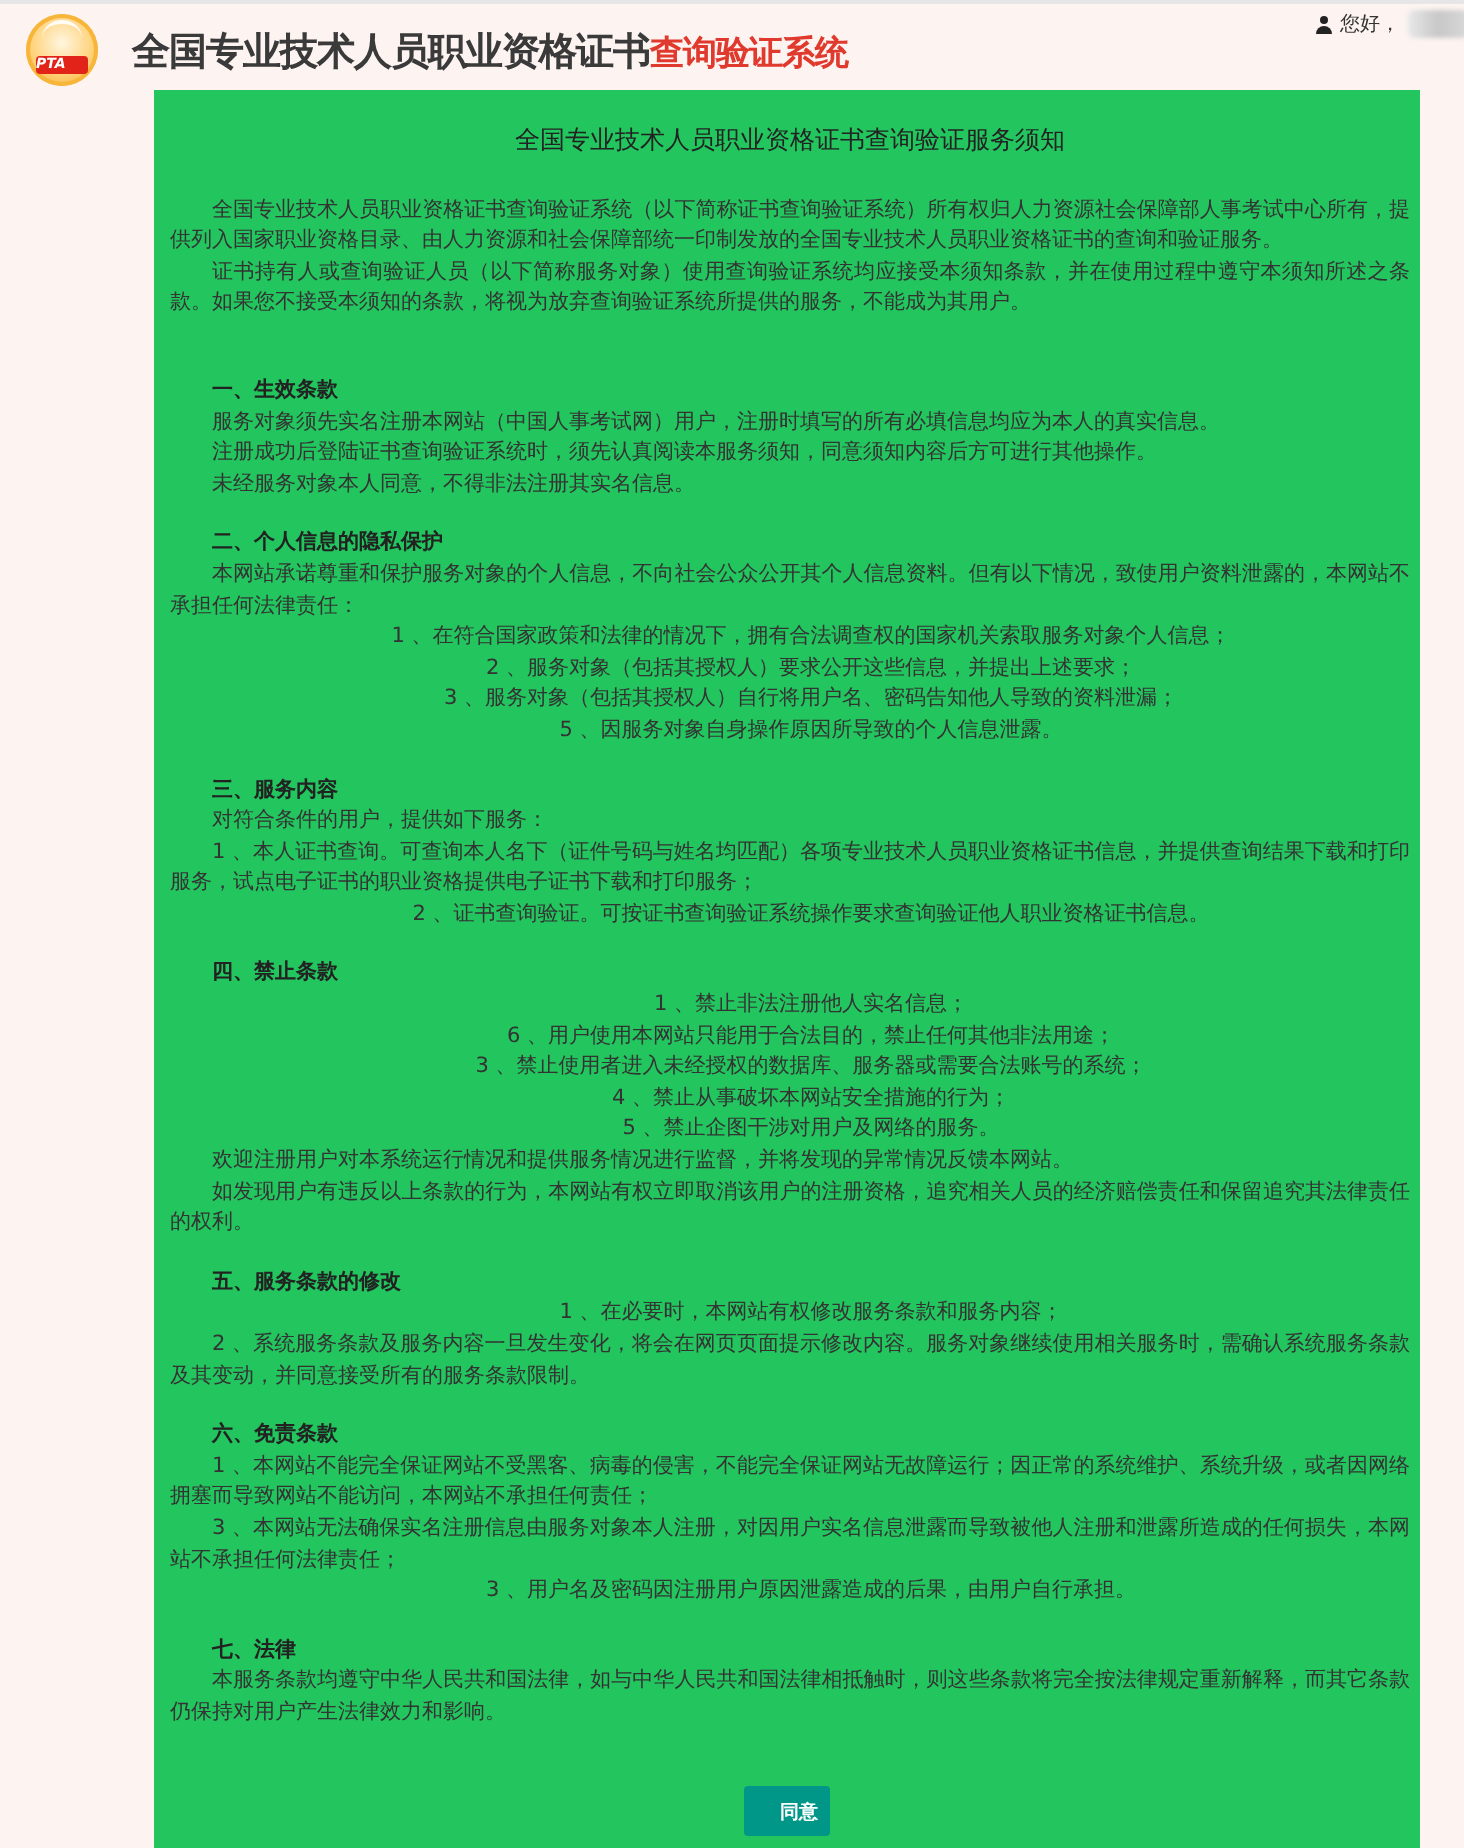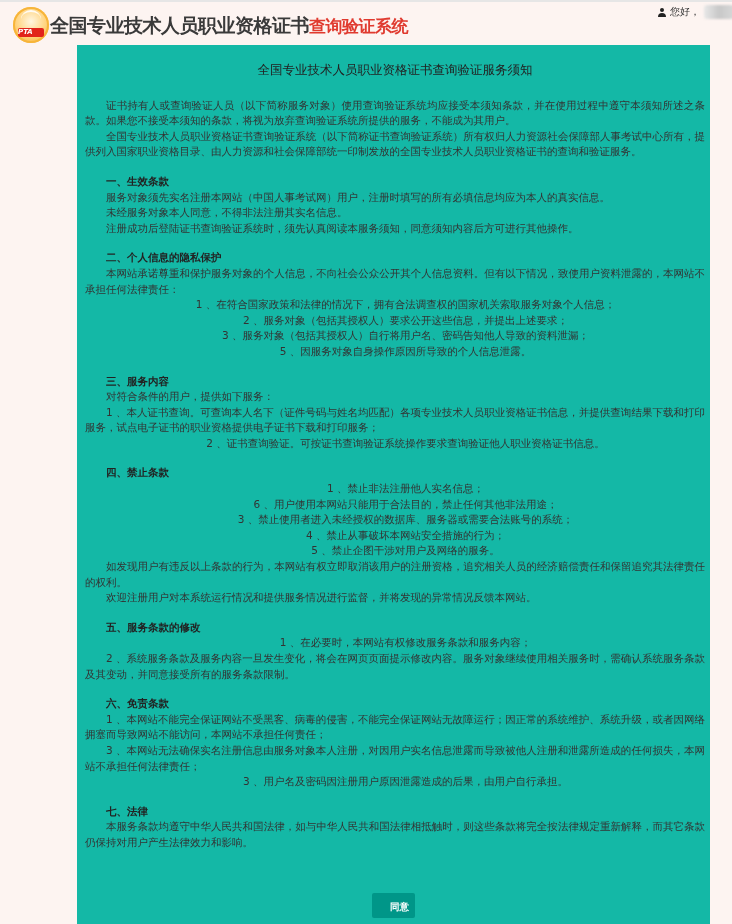--- a/index.html
+++ b/index.html
@@ -28,39 +28,39 @@
     border-radius: 50% 50% 0 0;
     opacity: .9;
   }
   .logo .pta {
     position: absolute; left: 5px; top: 21px; width: 26px; height: 9px;
     background: #e2231a; color: #fff; font-size: 7px; font-weight: bold;
     font-style: italic; line-height: 9px; border-radius: 2px;
   }
   .site-title {
     position: absolute; left: 50px; top: 11px;
-    font-size: 19px; font-weight: bold; letter-spacing: -0.5px; white-space: nowrap;
+    font-size: 19px; font-weight: bold; letter-spacing: -0.5px; white-space: nowrap; padding-left: 16px;
   }
   .site-title .t1 { color: #3a3a3a; }
   .site-title .t2 { color: #e03a2f; font-size: 17px; }
   .user-area {
     position: absolute; left: 658px; top: 3px; font-size: 10px; color: #333; white-space: nowrap;
     display: flex; align-items: center;
   }
   .user-icon { width: 9px; height: 9px; margin-right: 3px; position: relative; }
   .user-icon:before { content: ""; position: absolute; left: 2px; top: 0; width: 4px; height: 4px; background: #222; border-radius: 50%; }
   .user-icon:after { content: ""; position: absolute; left: 0; top: 5px; width: 8px; height: 4px; background: #222; border-radius: 4px 4px 0 0; }
   .user-blur {
     display: inline-block; width: 30px; height: 14px; margin-left: 4px;
     background: linear-gradient(90deg, #e8e8e8, #c8c8c8, #d8d8d8); border-radius: 3px; filter: blur(1px);
   }
 
   .panel {
     position: absolute; left: 77px; top: 45px; width: 633px; height: 879px;
-    background: #14b8a6;
+    background: #22c55e;
   }
   .doc {
     position: absolute; left: 8px; top: 0; width: 620px;
     font-size: 10.5px; line-height: 15.6px; color: #333;
   }
   .doc-title {
     text-align: center; font-size: 12.5px; margin-top: 17px; margin-bottom: 20px; color: #222;
   }
   .p { text-indent: 21px; margin: 0; text-align: justify; }
   .li { padding-left: 21px; margin: 0; text-align: center; }
@@ -87,48 +87,48 @@
     <span class="user-icon"></span>
     <span>您好，</span>
     <span class="user-blur"></span>
   </div>
 </div>
 
 <div class="panel">
   <div class="doc">
     <div class="doc-title">全国专业技术人员职业资格证书查询验证服务须知</div>
 
+    <p class="p">全国专业技术人员职业资格证书查询验证系统（以下简称证书查询验证系统）所有权归人力资源社会保障部人事考试中心所有，提供列入国家职业资格目录、由人力资源和社会保障部统一印制发放的全国专业技术人员职业资格证书的查询和验证服务。</p>
     <p class="p">证书持有人或查询验证人员（以下简称服务对象）使用查询验证系统均应接受本须知条款，并在使用过程中遵守本须知所述之条款。如果您不接受本须知的条款，将视为放弃查询验证系统所提供的服务，不能成为其用户。</p>
-    <p class="p">全国专业技术人员职业资格证书查询验证系统（以下简称证书查询验证系统）所有权归人力资源社会保障部人事考试中心所有，提供列入国家职业资格目录、由人力资源和社会保障部统一印制发放的全国专业技术人员职业资格证书的查询和验证服务。</p>
 
-    <p class="h" style="margin-top:14px">一、生效条款</p>
+    <p class="h" style="margin-top:28px">一、生效条款</p>
     <p class="p" style="text-indent:21px">服务对象须先实名注册本网站（中国人事考试网）用户，注册时填写的所有必填信息均应为本人的真实信息。</p>
+    <p class="p">注册成功后登陆证书查询验证系统时，须先认真阅读本服务须知，同意须知内容后方可进行其他操作。</p>
     <p class="p">未经服务对象本人同意，不得非法注册其实名信息。</p>
-    <p class="p">注册成功后登陆证书查询验证系统时，须先认真阅读本服务须知，同意须知内容后方可进行其他操作。</p>
 
     <p class="h">二、个人信息的隐私保护</p>
     <p class="p">本网站承诺尊重和保护服务对象的个人信息，不向社会公众公开其个人信息资料。但有以下情况，致使用户资料泄露的，本网站不承担任何法律责任：</p>
     <p class="li">1 、在符合国家政策和法律的情况下，拥有合法调查权的国家机关索取服务对象个人信息；</p>
     <p class="li">2 、服务对象（包括其授权人）要求公开这些信息，并提出上述要求；</p>
     <p class="li">3 、服务对象（包括其授权人）自行将用户名、密码告知他人导致的资料泄漏；</p>
     <p class="li">5 、因服务对象自身操作原因所导致的个人信息泄露。</p>
 
     <p class="h">三、服务内容</p>
     <p class="p">对符合条件的用户，提供如下服务：</p>
     <p class="p">1 、本人证书查询。可查询本人名下（证件号码与姓名均匹配）各项专业技术人员职业资格证书信息，并提供查询结果下载和打印服务，试点电子证书的职业资格提供电子证书下载和打印服务；</p>
     <p class="li">2 、证书查询验证。可按证书查询验证系统操作要求查询验证他人职业资格证书信息。</p>
 
     <p class="h">四、禁止条款</p>
     <p class="li">1 、禁止非法注册他人实名信息；</p>
     <p class="li">6 、用户使用本网站只能用于合法目的，禁止任何其他非法用途；</p>
     <p class="li">3 、禁止使用者进入未经授权的数据库、服务器或需要合法账号的系统；</p>
     <p class="li">4 、禁止从事破坏本网站安全措施的行为；</p>
     <p class="li">5 、禁止企图干涉对用户及网络的服务。</p>
+    <p class="p">欢迎注册用户对本系统运行情况和提供服务情况进行监督，并将发现的异常情况反馈本网站。</p>
     <p class="p">如发现用户有违反以上条款的行为，本网站有权立即取消该用户的注册资格，追究相关人员的经济赔偿责任和保留追究其法律责任的权利。</p>
-    <p class="p">欢迎注册用户对本系统运行情况和提供服务情况进行监督，并将发现的异常情况反馈本网站。</p>
 
     <p class="h">五、服务条款的修改</p>
     <p class="li">1 、在必要时，本网站有权修改服务条款和服务内容；</p>
     <p class="p">2 、系统服务条款及服务内容一旦发生变化，将会在网页页面提示修改内容。服务对象继续使用相关服务时，需确认系统服务条款及其变动，并同意接受所有的服务条款限制。</p>
 
     <p class="h">六、免责条款</p>
     <p class="p">1 、本网站不能完全保证网站不受黑客、病毒的侵害，不能完全保证网站无故障运行；因正常的系统维护、系统升级，或者因网络拥塞而导致网站不能访问，本网站不承担任何责任；</p>
     <p class="p">3 、本网站无法确保实名注册信息由服务对象本人注册，对因用户实名信息泄露而导致被他人注册和泄露所造成的任何损失，本网站不承担任何法律责任；</p>
     <p class="li">3 、用户名及密码因注册用户原因泄露造成的后果，由用户自行承担。</p>
 

